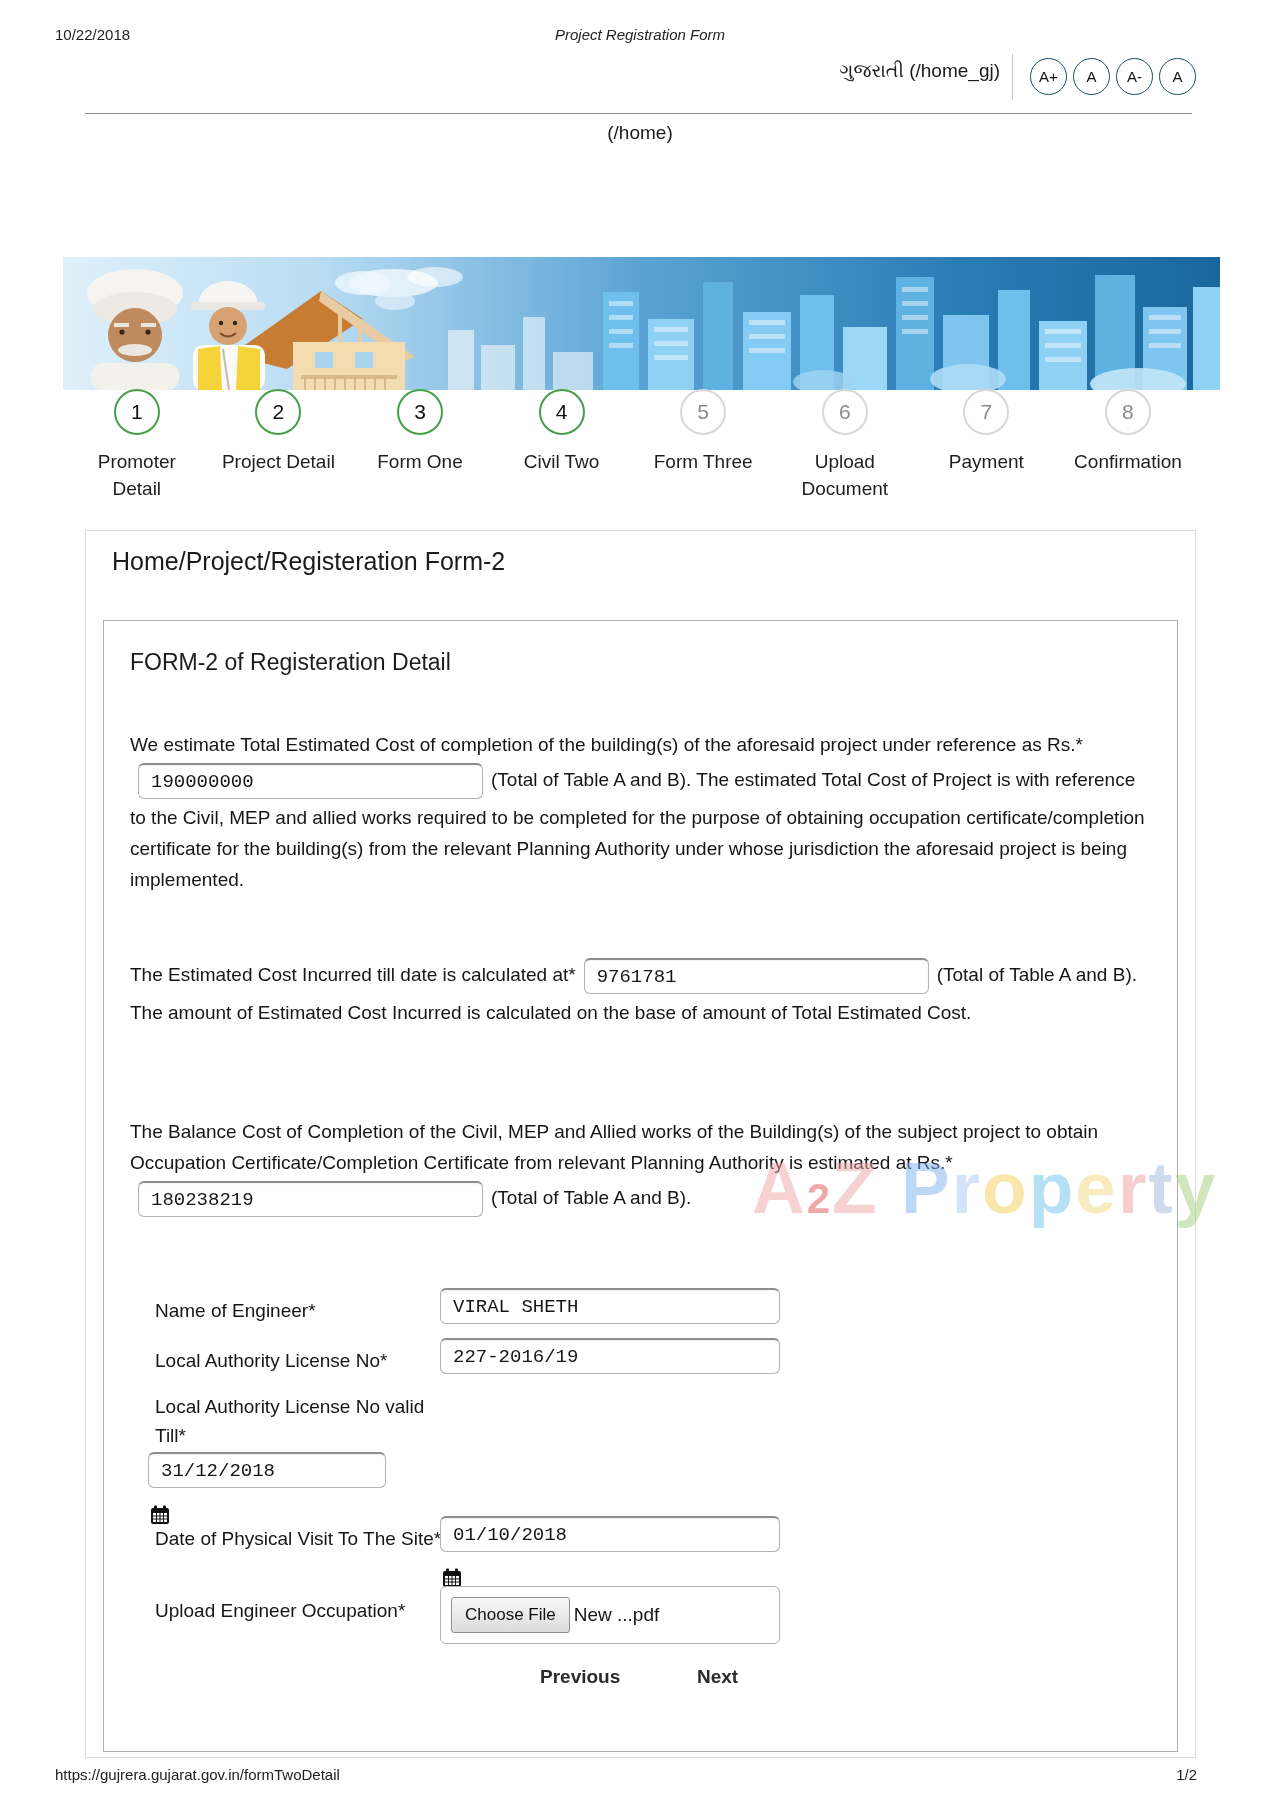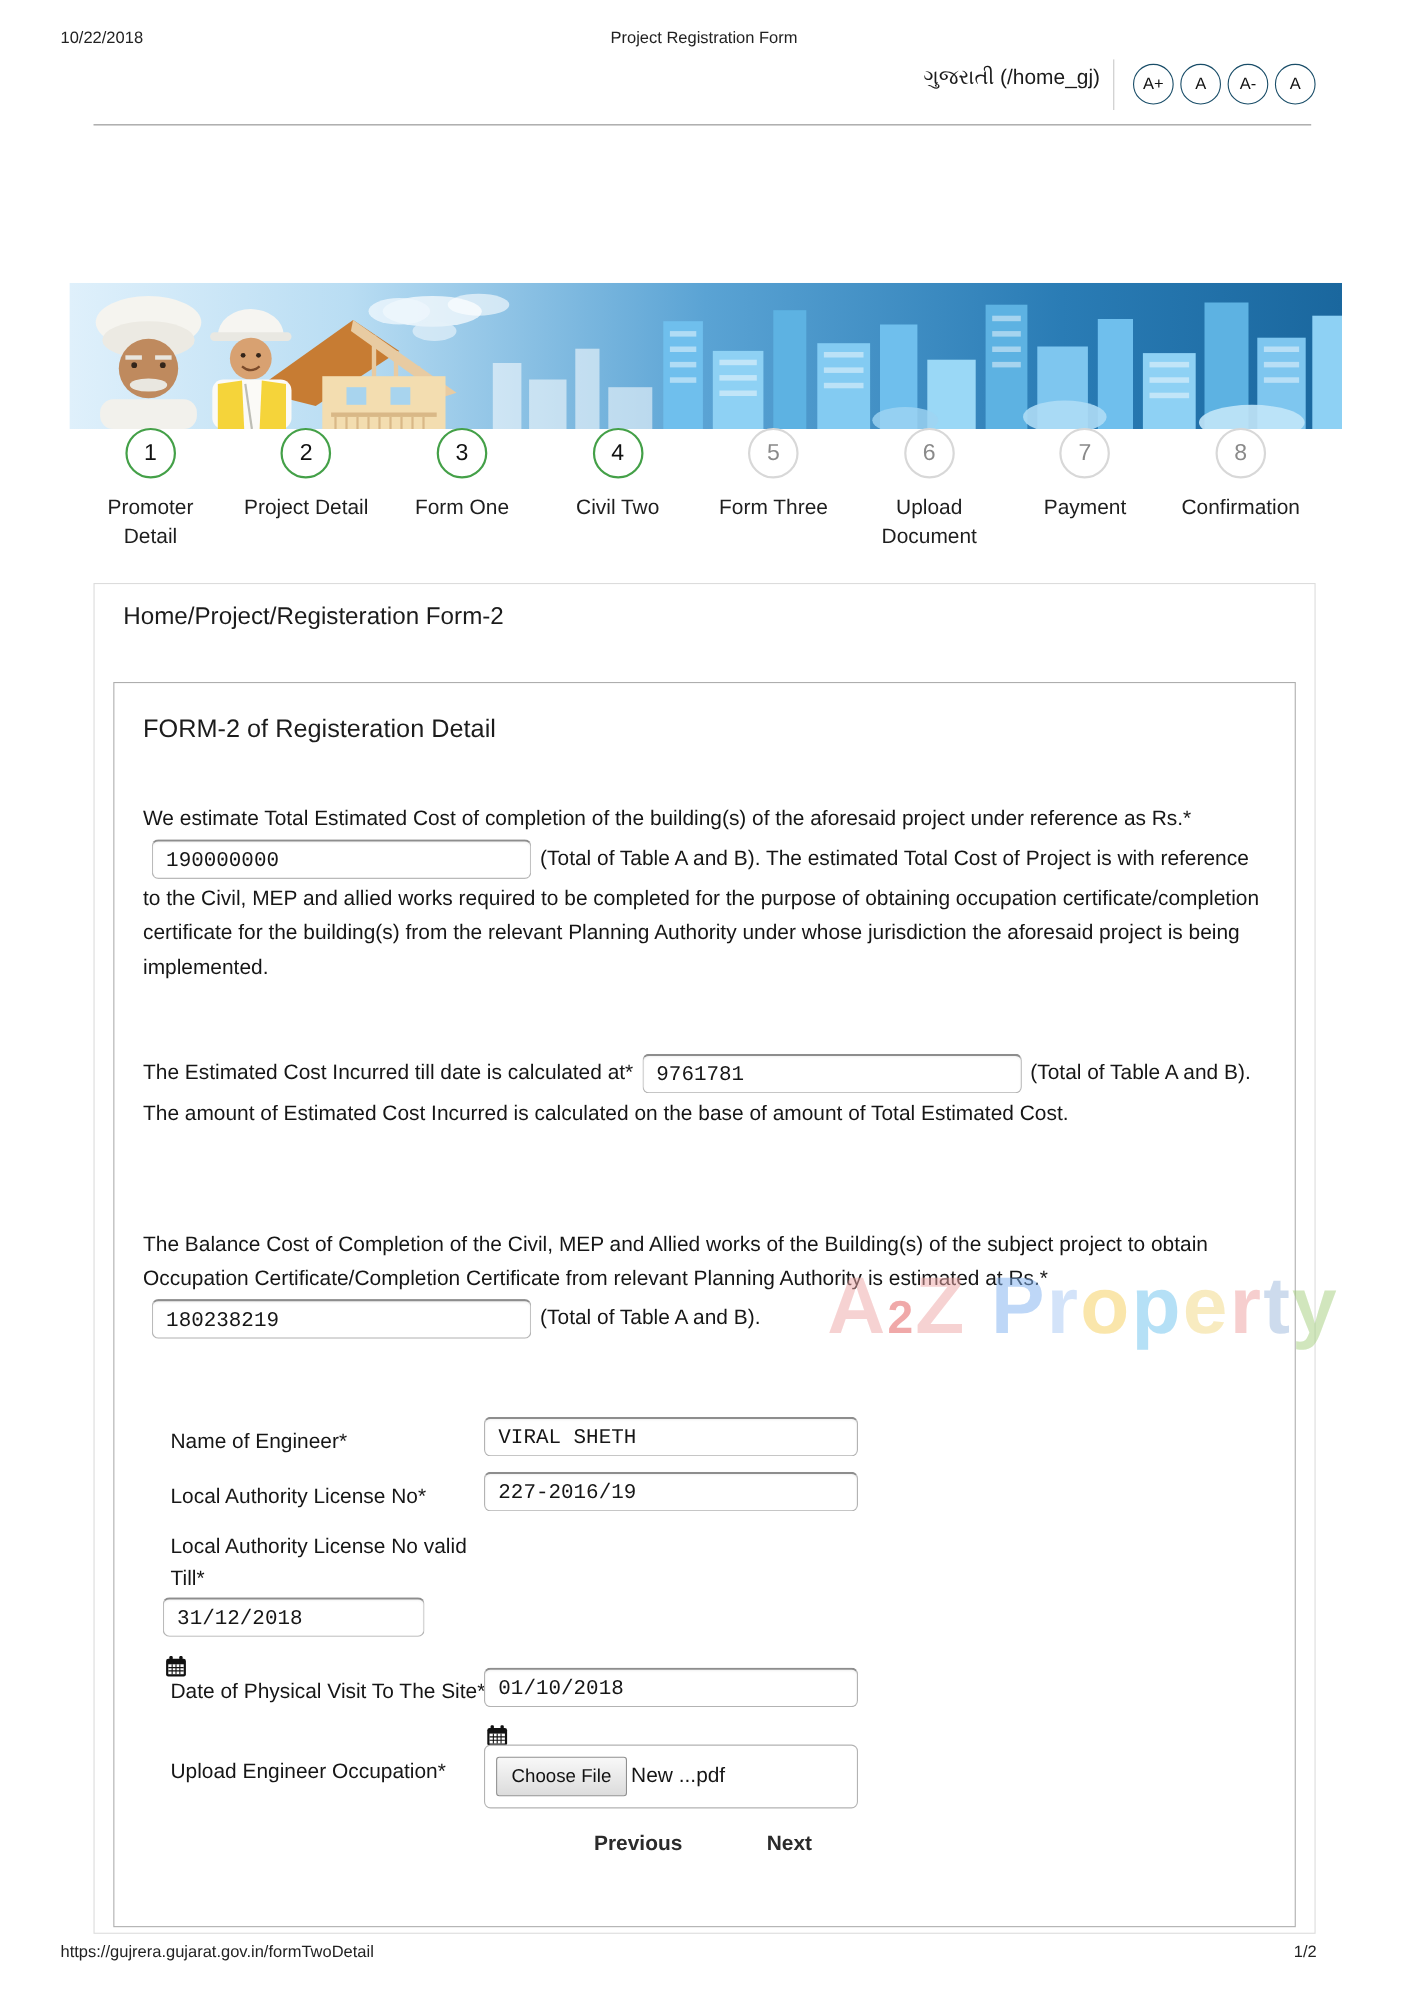--- a/index.html
+++ b/index.html
@@ -1,20 +1,20 @@
 <!DOCTYPE html>
 <html><head>
 <meta charset="utf-8">
 <style>
   * { margin:0; padding:0; box-sizing:border-box; }
   body { background:#fff; font-family:"Liberation Sans","DejaVu Sans",sans-serif; color:#1b1b1b; }
   #page { position:relative; width:1280px; height:1811px; background:#fff; overflow:hidden; margin:0 auto; }
 
   .print-date { position:absolute; left:55px; top:26px; font-size:15px; color:#222; }
-  .print-title { position:absolute; left:0; top:26px; width:100%; text-align:center; font-size:15px; color:#222; }
+  .print-title { position:absolute; left:0; top:26px; width:100%; text-align:center; font-size:15px; color:#222;font-style:italic; }
 
   .lang-link { position:absolute; right:280px; top:60px; font-size:19px; color:#1b1b1b; cursor:pointer; }
   .lang-divider { position:absolute; left:1012px; top:54px; width:1px; height:46px; background:#c9c9c9; }
   .font-btns { position:absolute; left:1030px; top:58px; display:flex; gap:6px; }
   .font-btn { width:37px; height:37px; border:1.6px solid #194d68; border-radius:50%; background:#fff;
               display:flex; align-items:center; justify-content:center; font-size:15px; color:#111; cursor:pointer; }
   .top-rule { position:absolute; left:85px; top:113px; width:1107px; height:1px; background:#8f8f8f; }
   .home-link { position:absolute; left:0; top:122px; width:100%; text-align:center; font-size:19px; color:#1b1b1b; cursor:pointer; }
 
   .banner { position:absolute; left:63px; top:257px; width:1157px; height:133px; overflow:hidden; }
@@ -27,21 +27,21 @@
   .step.done .step-circle { border-color:#44a048; color:#111; }
   .step-label { margin-top:13px; max-width:128px; text-align:center; font-size:19px; line-height:27px; color:#1e1e1e; }
 
   .wm-site { position:absolute; left:545px; top:441px; font-size:44px; letter-spacing:1px; color:#d6d6d6;
              opacity:.85; z-index:1; pointer-events:none; }
   .wm-brand { position:absolute; left:752px; top:1146px; font-size:73px; font-weight:bold; letter-spacing:2px;
               opacity:.5; z-index:5; pointer-events:none; white-space:pre; }
   .wm-brand-small { font-size:42px; }
 
   .outer-box { position:absolute; left:85px; top:530px; width:1111px; height:1228px; border:1px solid #dcdcdc; }
-  .breadcrumb { position:absolute; left:112px; top:547px; font-size:22px; color:#1b1b1b; cursor:pointer; }
+  .breadcrumb { position:absolute; left:112px; top:547px; font-size:25px; color:#1b1b1b; cursor:pointer; }
   .card { position:absolute; left:103px; top:620px; width:1075px; height:1132px; border:1px solid #aeaeae; background:#fff; }
 
   .form-title { position:absolute; left:130px; top:649px; font-size:23px; font-weight:500; color:#1c1c1c; }
 
   .para { position:absolute; left:130px; width:1022px; font-size:19px; line-height:31px; color:#161616; }
   .p1 { top:729px; } .p2 { top:955px; } .p3 { top:1116px; }
 
   .tb { font-family:Liberation Mono, monospace; font-size:19px; color:#161616;
         border:1px solid #b3b3b3; border-top:2px solid #8d8d8d; border-radius:6px; background:#fff;
         box-shadow:inset 0 1px 2px rgba(0,0,0,.06); padding:0 12px; height:36px; }
@@ -75,20 +75,21 @@
 
   <div class="lang-link">ગુજરાતી (/home_gj)</div>
   <div class="lang-divider"></div>
   <div class="font-btns">
     <div class="font-btn">A+</div>
     <div class="font-btn">A</div>
     <div class="font-btn">A-</div>
     <div class="font-btn">A</div>
   </div>
   <div class="top-rule"></div>
+  <div class="home-link">(/home)</div>
 
   <div class="banner">
     <svg viewBox="0 0 1157 133" preserveAspectRatio="none">
       <defs>
         <linearGradient id="bg" x1="0" y1="0" x2="1" y2="0">
           <stop offset="0" stop-color="#dff0fb"></stop>
             <stop offset="0.22" stop-color="#b9ddf3"></stop>
           <stop offset="0.5" stop-color="#5aa3d4"></stop>
             <stop offset="0.78" stop-color="#2a7cb5"></stop>
           <stop offset="1" stop-color="#1a679e"></stop>

